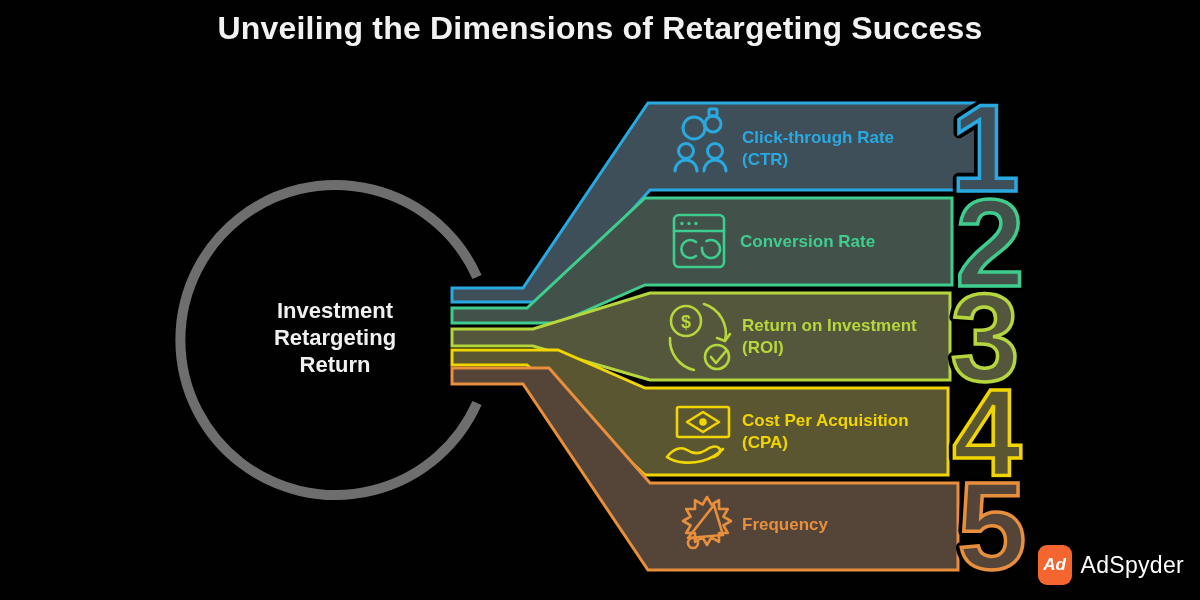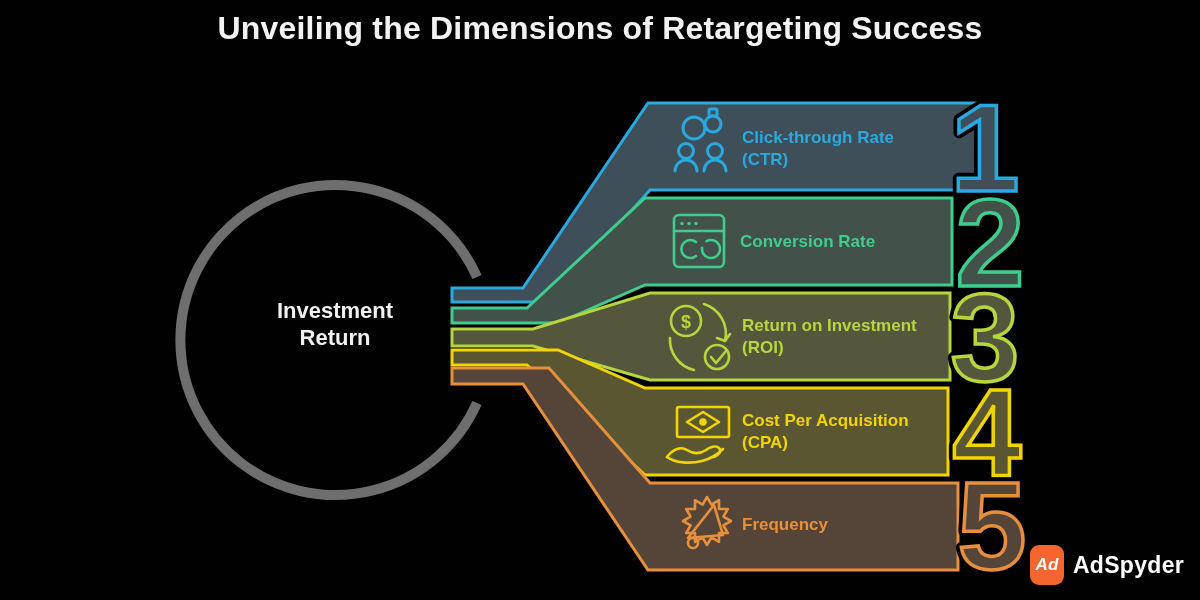--- a/index.html
+++ b/index.html
@@ -25,21 +25,21 @@
   .num-back{stroke:#000;stroke-width:11px;stroke-linejoin:round;}
   .num-front{stroke-width:3.5px;}
   .band-label{font-family:"Liberation Sans",sans-serif;font-weight:bold;font-size:17px;}
   .icon{fill:none;stroke-width:3;stroke-linecap:round;stroke-linejoin:round;}
   .icon-thin{stroke-width:2.6;}
   .coin-text{font-family:"Liberation Sans",sans-serif;font-weight:bold;font-size:18px;
              text-anchor:middle;stroke:none;}
   .logo{position:absolute;right:16px;bottom:15px;display:flex;align-items:center;gap:9px;}
   .logo-mark{width:34px;height:40px;border-radius:9px;display:flex;align-items:center;justify-content:center;
              color:#fff;font-size:17px;font-weight:bold;font-style:italic;}
-  .logo-text{color:#fff;font-size:23px;font-weight:bold;letter-spacing:.3px;}
+  .logo-text{color:#fff;font-size:23px;font-weight:normal;letter-spacing:.3px;}
 </style>
 </head>
 <body>
 
 <h1 class="title">Unveiling the Dimensions of Retargeting Success</h1>
 
 <svg class="stage" viewBox="0 0 1200 600">
 
   <path class="ring" d="M477,277 A155,155 0 1 0 477,403" stroke="#6e6e6e"></path>
 
@@ -118,19 +118,20 @@
              L690.6,516.6 L686.2,509 L695,509 L695,500.2 L702.6,504.6 L707,497
              L711.4,504.6 L719,500.2 L719,509 L727.8,509 L723.4,516.6 Z"></path>
     <path d="M688,538 L714,505 L723,535 Z"></path>
     <circle cx="693" cy="543" r="5"></circle>
   </g>
   <text class="band-label" x="742" y="530" fill="#e78f3d">Frequency</text>
 </svg>
 
 <div class="center-label">
   <div>Investment</div>
+  <div>Retargeting</div>
   <div>Return</div>
 </div>
 
 <div class="logo">
   <div class="logo-mark" style="background: rgb(244, 101, 47);">Ad</div>
   <div class="logo-text">AdSpyder</div>
 </div>
 
 </body></html>

